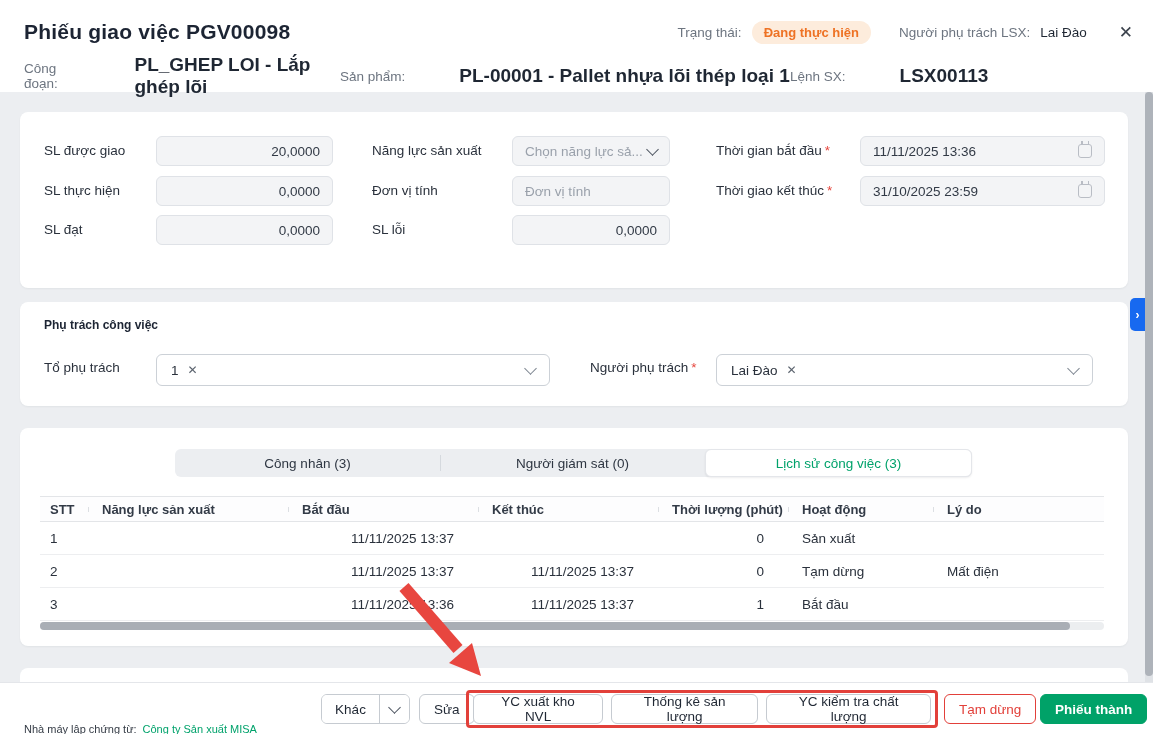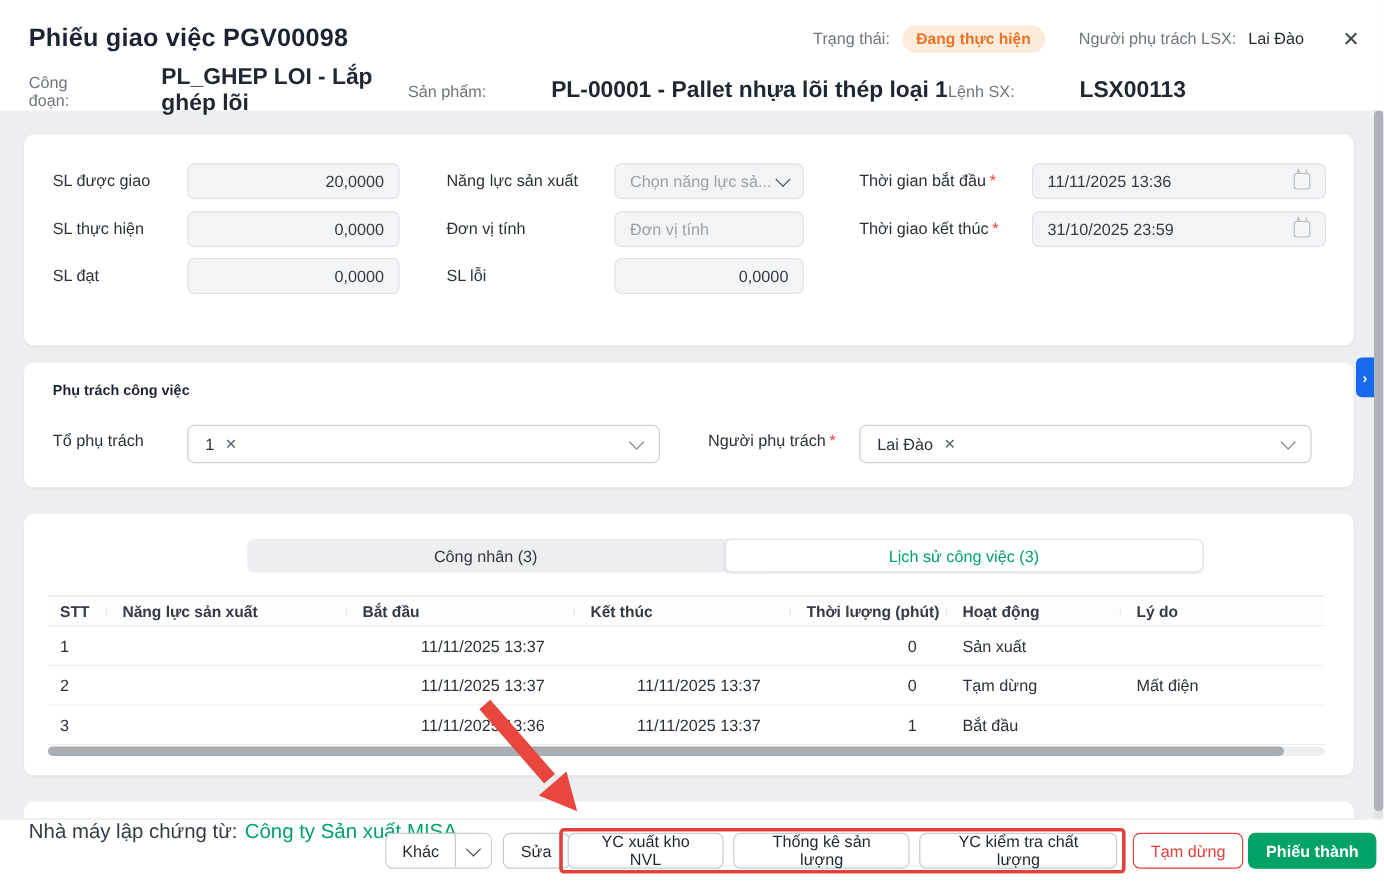--- a/index.html
+++ b/index.html
@@ -41,21 +41,21 @@
 
   
   .card2{top:210px;height:104px;}
   .sec-title{position:absolute;left:24px;top:16px;font-size:12px;font-weight:bold;color:#1c2433;}
   .select{position:absolute;height:32px;border:1px solid #ccd1d7;background:#fff;border-radius:6px;
           display:flex;align-items:center;padding:0 14px;font-size:13.5px;color:#2a313c;}
   .tagx{color:#5a626d;font-size:12px;margin-left:9px;cursor:pointer;}
 
   
   .card3{top:336px;height:218px;}
-  .tabs{position:absolute;left:155px;top:21px;width:797px;height:28px;background:#eceef1;border-radius:6px;display:flex;margin-left:31px;}
+  .tabs{position:absolute;left:155px;top:21px;width:797px;height:28px;background:#eceef1;border-radius:6px;display:flex;}
   .tab{flex:1;display:flex;align-items:center;justify-content:center;font-size:13.5px;color:#2e3642;cursor:pointer;position:relative;}
   .tab + .tab:before{content:"";position:absolute;left:0;top:6px;bottom:6px;width:1px;background:#d5d9de;}
   .tab.active{background:#fff;color:#00a26b;border:1px solid #e4e6ea;border-radius:6px;box-shadow:0 1px 2px rgba(20,30,40,.08);}
   .tab.active:before{display:none;}
 
   .tbl{position:absolute;left:20px;top:68px;width:1064px;}
   .tr{display:flex;width:1064px;height:33px;align-items:center;border-bottom:1px solid #edeef0;background:#fff;font-size:13.5px;color:#2a313c;}
   .tr.head{height:26px;border-top:1px solid #e3e5e8;border-bottom:1px solid #e3e5e8;font-size:13px;font-weight:bold;color:#333b47;background:#fdfdfe;}
   .td{flex:none;padding:0 14px;position:relative;white-space:nowrap;overflow:hidden;}
   .c1{width:48px;padding-left:10px;} .c2{width:200px;} .c3{width:190px;} .c4{width:180px;}
@@ -70,21 +70,21 @@
   .card4{top:576px;height:14px;border-radius:8px 8px 0 0;box-shadow:none;}
 
   
   .vscroll{position:absolute;right:0;top:0;width:8px;height:590px;background:#dfe2e6;}
   .vthumb{position:absolute;right:0;top:0;width:8px;height:584px;background:#aeb3ba;border-radius:4px;cursor:pointer;}
   .flyout{position:absolute;right:8px;top:206px;width:15px;height:33px;background:#1769f0;border-radius:5px 0 0 5px;
           display:flex;align-items:center;justify-content:center;color:#fff;font-size:12px;font-weight:bold;cursor:pointer;}
 
   
   .footer{position:absolute;left:0;top:682px;width:1153px;height:52px;background:#fff;border-top:1px solid #e4e6ea;z-index:6;}
-  .f-left{position:absolute;left:24px;top:0;height:52px;display:flex;align-items:flex-start;gap:6px;font-size:17px;}
+  .f-left{position:absolute;left:24px;top:0;height:52px;display:flex;align-items:flex-end;gap:6px;font-size:11px;}
   .f-company{color:#00a26b;cursor:pointer;}
   .btn{height:30px;border:1px solid #c6cbd1;background:#fff;border-radius:6px;font-size:13.5px;color:#1f2733;
        display:inline-flex;align-items:center;justify-content:center;padding:0 14px;cursor:pointer;}
   .split{position:absolute;left:321px;top:11px;display:flex;height:30px;border:1px solid #c6cbd1;border-radius:6px;overflow:hidden;}
   .split .seg{display:flex;align-items:center;justify-content:center;font-size:13.5px;color:#1f2733;cursor:pointer;background:#fff;}
   .seg-main{width:57px;} .seg-dd{width:30px;border-left:1px solid #c6cbd1;}
   .seg-dd .chev{margin:0;margin-top:-3px;}
   .btn-sua{position:absolute;left:419px;top:11px;}
   .redbox{position:absolute;left:466px;top:7px;width:472px;height:38px;border:3px solid #e2403a;border-radius:4px;
           display:flex;align-items:center;gap:8px;padding:0 4px;}
@@ -181,20 +181,21 @@
       <div class="select" style="left:696px;top:52px;width:377px">
         <span>Lai Đào</span>
         <span class="tagx">✕</span>
         <span class="chev lt"></span>
       </div>
     </div>
 
     <div class="card card3">
       <div class="tabs">
         <div class="tab">Công nhân (3)</div>
+        <div class="tab">Người giám sát (0)</div>
         <div class="tab active">Lịch sử công việc (3)</div>
       </div>
 
       <div class="tbl">
         <div class="tr head">
           <div class="td c1">STT</div>
           <div class="td c2">Năng lực sản xuất</div>
           <div class="td c3">Bắt đầu</div>
           <div class="td c4">Kết thúc</div>
           <div class="td c5">Thời lượng (phút)</div>

